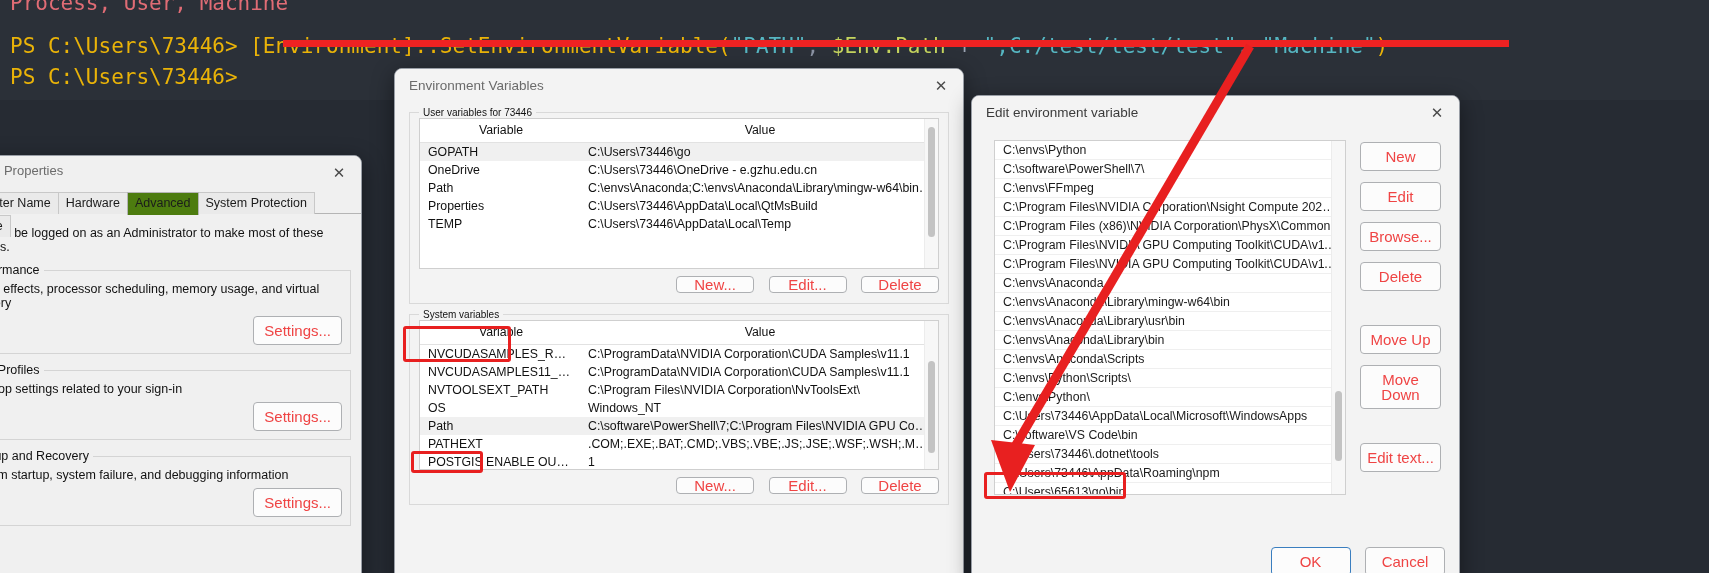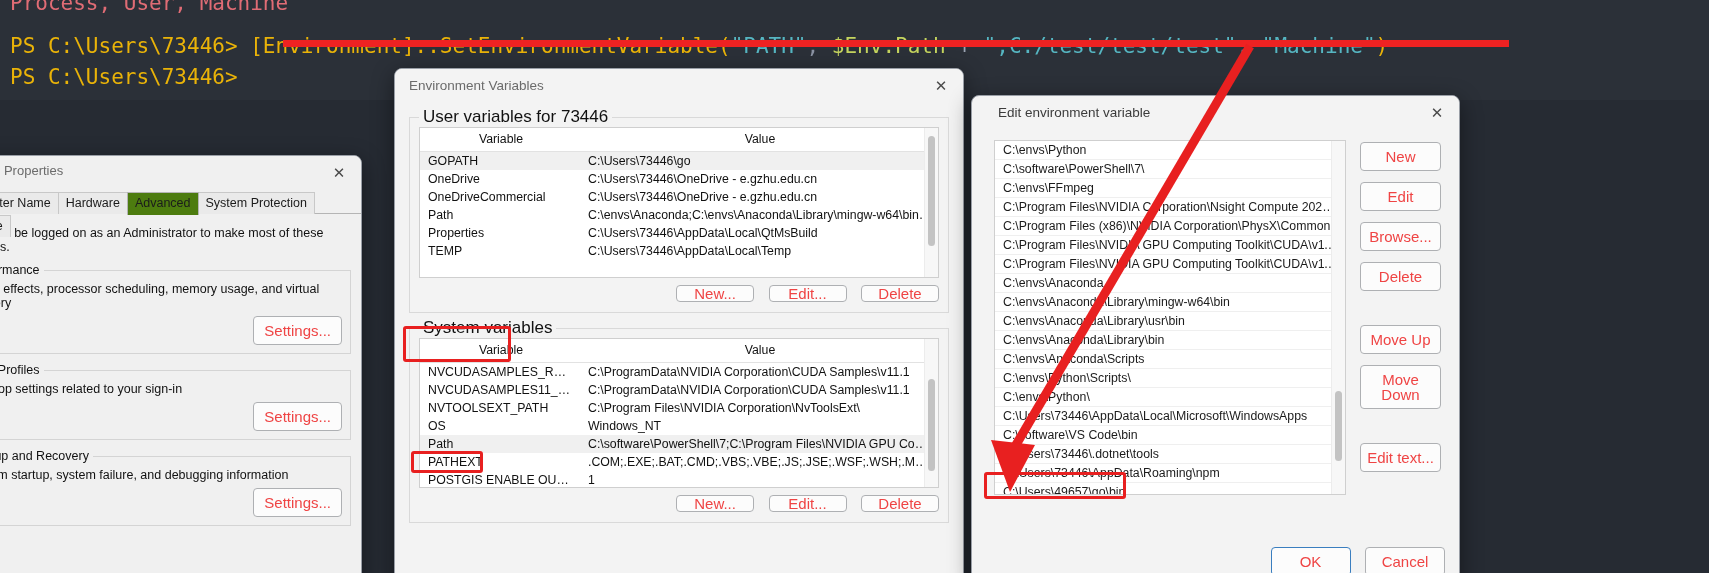--- a/index.html
+++ b/index.html
@@ -110,21 +110,21 @@
 
   
   #envwin {
     left:394px; top:68px; width:570px; height:520px;
   }
   #envwin .win-title { color:#6b6b6b; }
   .ev-body { padding:4px 14px 0 14px; }
   fieldset.ev-fs {
     border:1px solid #d9d9d9; padding:0 9px 9px 9px; margin:0 0 5px 0;
   }
-  fieldset.ev-fs legend { font-size:17px; color:#111; padding:0 4px; }
+  fieldset.ev-fs legend { font-size:10px; color:#111; padding:0 4px; }
   .tbl-wrap {
     border:1px solid #cfcfcf; background:#fff;
     position:relative; overflow:hidden;
   }
   table.vt { width:100%; border-collapse:collapse; font-size:12.3px; color:#111; table-layout:fixed; }
   table.vt th {
     text-align:center; font-weight:400; padding:4px 6px 5px 8px;
     border-bottom:1px solid #e2e2e2; background:#fff;
   }
   table.vt td {
@@ -140,21 +140,21 @@
   .scrollthumb {
     position:absolute; left:3px; width:7px; background:#c3c3c3; border-radius:4px;
   }
   .ev-btns { text-align:right; margin:7px 0 0 0; }
   .ev-btns .btn { width:78px; margin-left:10px; padding:0 0; }
 
   
   #editwin {
     left:971px; top:95px; width:489px; height:490px;
   }
-  #editwin .win-title { color:#3b3b3b;margin-left:12px; }
+  #editwin .win-title { color:#3b3b3b; }
   .edit-body { padding:10px 14px 0 22px; display:flex; gap:14px; }
   .edit-list-wrap {
     width:352px; border:1px solid #cfcfcf; background:#fff; position:relative; overflow:hidden;
     height:355px;
   }
   .edit-list { font-size:12.3px; color:#1b1b1b; }
   .edit-list .row {
     height:19px; line-height:19px;
     padding:0 8px; white-space:nowrap; overflow:hidden; text-overflow:ellipsis;
     border-bottom:1px solid #efefef;
@@ -253,24 +253,20 @@
             <th>Value</th>
           </tr>
             </thead>
           <tbody>
             <tr class="sel">
                 <td>GOPATH</td>
                 <td>C:\Users\73446\go</td>
               </tr>
             <tr>
                 <td>OneDrive</td>
-                <td>C:\Users\73446\OneDrive - e.gzhu.edu.cn</td>
-              </tr>
-            <tr>
-                <td>OneDriveCommercial</td>
                 <td>C:\Users\73446\OneDrive - e.gzhu.edu.cn</td>
               </tr>
             <tr>
                 <td>Path</td>
                 <td>C:\envs\Anaconda;C:\envs\Anaconda\Library\mingw-w64\bin;C:\e...</td>
               </tr>
             <tr>
                 <td>Properties</td>
                 <td>C:\Users\73446\AppData\Local\QtMsBuild</td>
               </tr>
@@ -370,21 +366,21 @@
         <div class="row">C:\envs\Anaconda\Library\mingw-w64\bin</div>
         <div class="row">C:\envs\Anaconda\Library\usr\bin</div>
         <div class="row">C:\envs\Anaconda\Library\bin</div>
         <div class="row">C:\envs\Anaconda\Scripts</div>
         <div class="row">C:\envs\Python\Scripts\</div>
         <div class="row">C:\envs\Python\</div>
         <div class="row">C:\Users\73446\AppData\Local\Microsoft\WindowsApps</div>
         <div class="row">C:\software\VS Code\bin</div>
         <div class="row">C:\Users\73446\.dotnet\tools</div>
         <div class="row">C:\Users\73446\AppData\Roaming\npm</div>
-        <div class="row">C:\Users\49657\go\bin</div>
+        <div class="row">C:\Users\65613\go\bin</div>
 
       </div>
       <div class="scrollbar">
         <div class="scrollthumb" style="top:250px;height:70px;"></div>
       </div>
     </div>
 
     <div class="edit-btns">
       <span class="btn">New</span>
       <span class="btn">Edit</span>

